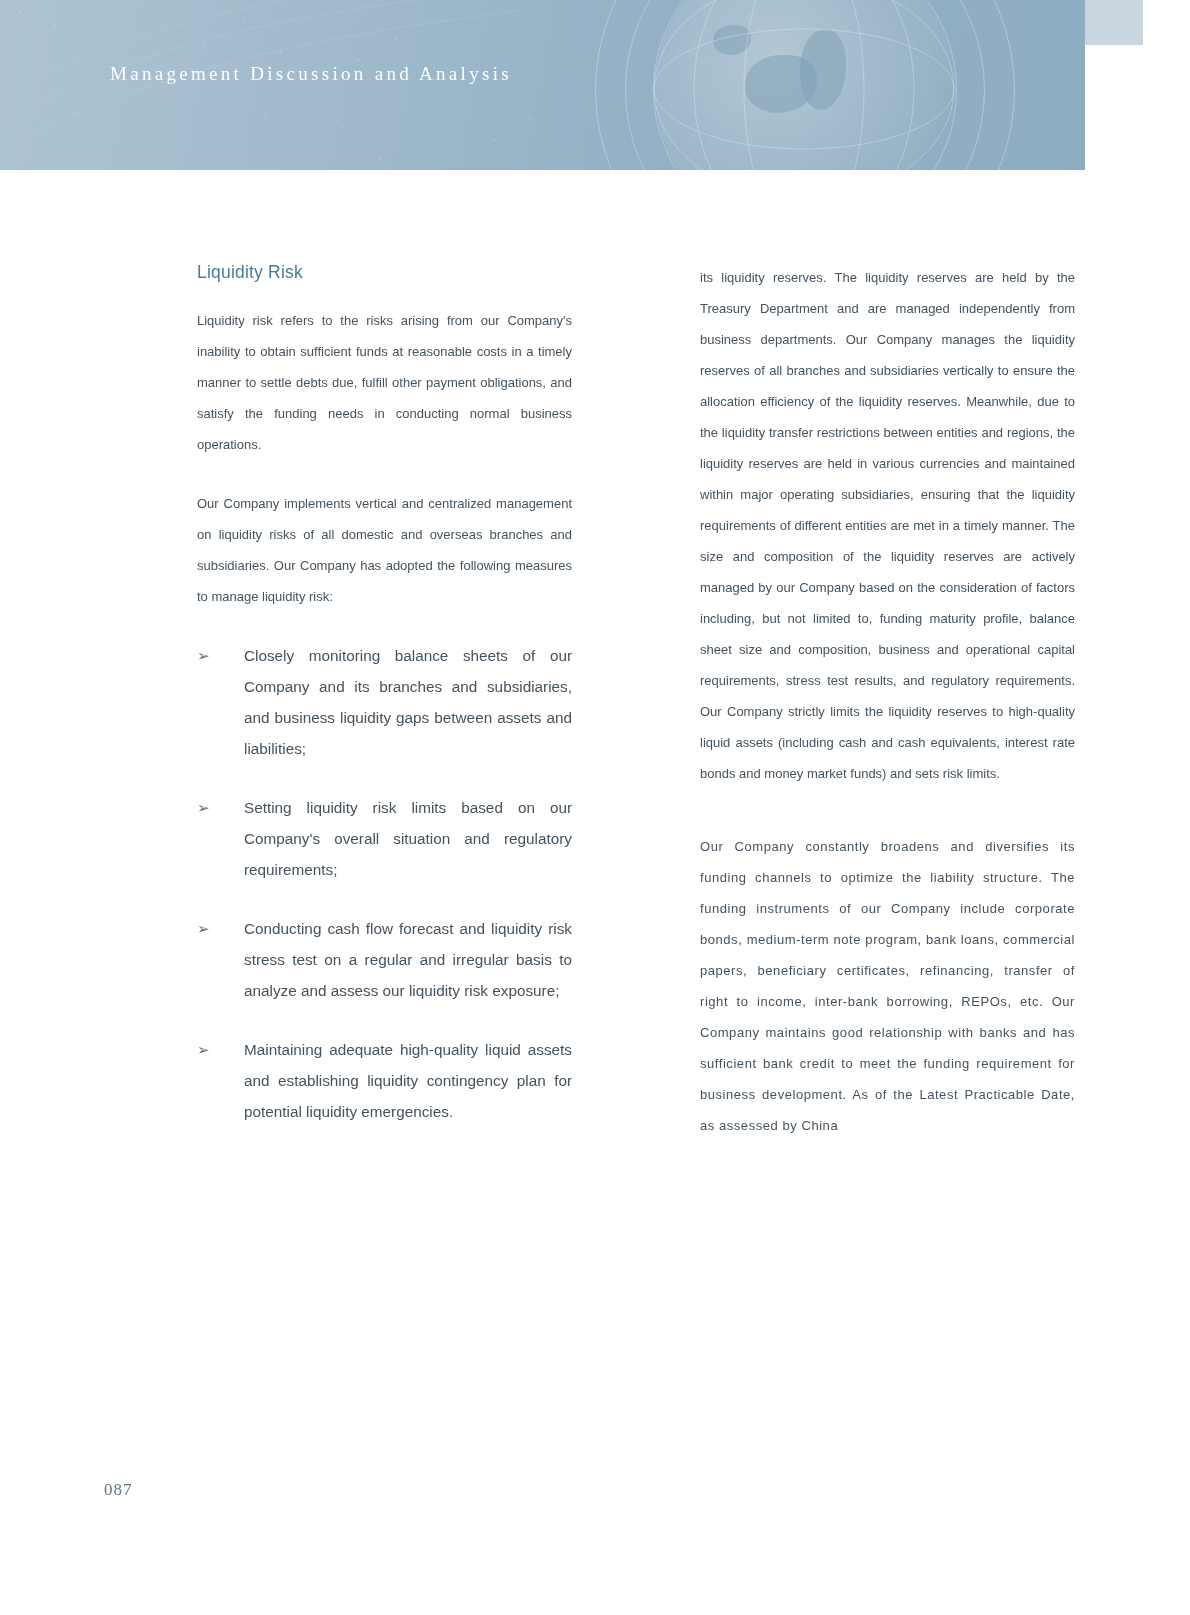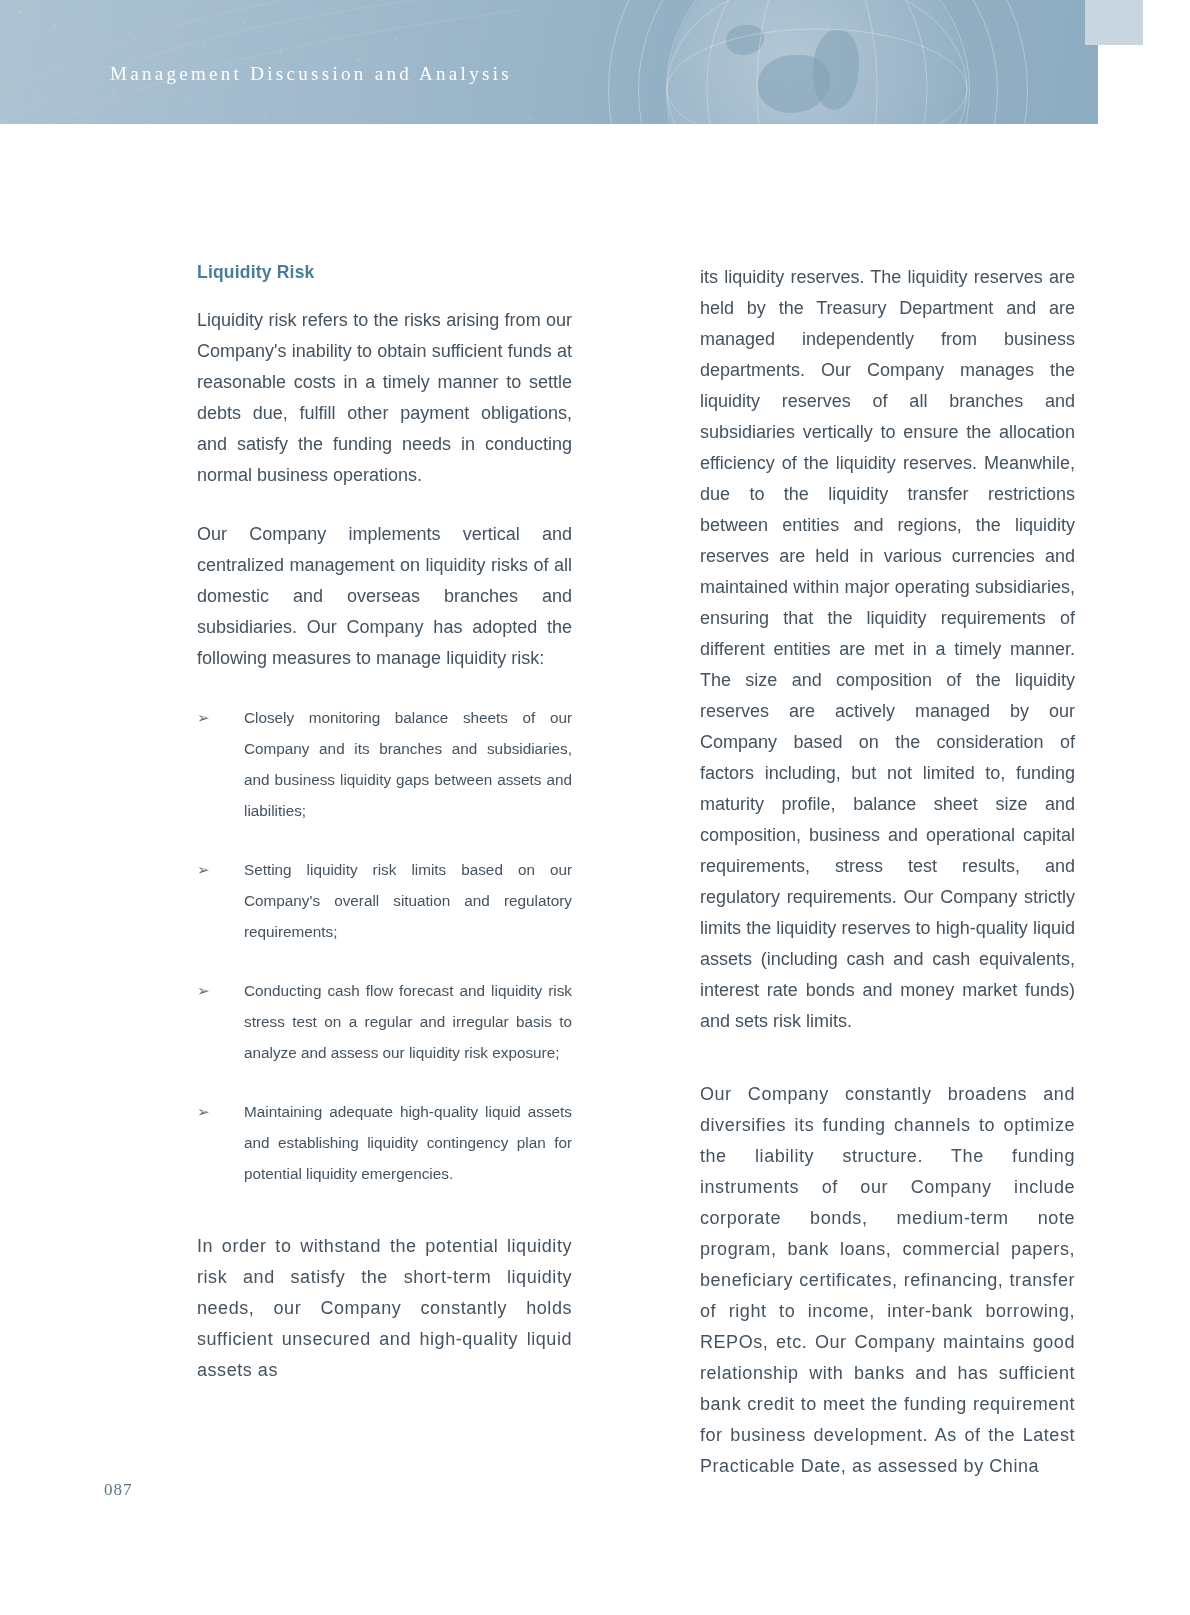--- a/index.html
+++ b/index.html
@@ -14,24 +14,23 @@
     position: relative;
     overflow: hidden;
   }
 
   
   .header-band {
     position: absolute;
     left: 0;
     top: 0;
     width: 1085px;
-    height: 124px;
+    height: 170px;
     background: linear-gradient(100deg, #adc3d2 0%, #9fb9cb 35%, #93b0c4 60%, #8fadc2 100%);
     overflow: hidden;
-    padding-left: 13px;
   }
   .header-band .globe-wrap {
     position: absolute;
     right: 70px;
     top: -120px;
     width: 420px;
     height: 420px;
   }
   .globe-ring {
     position: absolute;
@@ -99,27 +98,27 @@
     top: 92px;
     width: 375px;
     color: #3f4f5c;
   }
   .col-left { left: 197px; }
   .col-right { left: 700px; }
 
   .section-title {
     color: #4b7c96;
     font-size: 17.5px;
-    font-weight: bold;
+    font-weight: normal;
     margin: 0 0 22px 0;
     letter-spacing: 0.2px;
   }
   p.para {
     margin: 0 0 28px 0;
-    font-size: 18px;
+    font-size: 13px;
     line-height: 31px;
     color: #44535f;
     text-align: justify;
     text-justify: inter-word;
   }
   p.para.last { margin-bottom: 0; margin-top: 42px; }
 
   ul.bullets {
     list-style: none;
     margin: 0 0 26px 0;
@@ -242,21 +241,20 @@
       <li>
         <span class="bullet-icon">➢</span>
         <span>Conducting cash flow forecast and liquidity risk stress test on a regular and irregular basis to analyze and assess our liquidity risk exposure;</span>
       </li>
       <li>
         <span class="bullet-icon">➢</span>
         <span>Maintaining adequate high-quality liquid assets and establishing liquidity contingency plan for potential liquidity emergencies.</span>
       </li>
     </ul>
 
-    <p class="para last wide-track">In order to withstand the potential liquidity risk and satisfy the short-term liquidity needs, our Company constantly holds sufficient unsecured and high-quality liquid assets as</p>
   </div>
 
   <div class="col col-right">
     <p class="para">its liquidity reserves. The liquidity reserves are held by the Treasury Department and are managed independently from business departments. Our Company manages the liquidity reserves of all branches and subsidiaries vertically to ensure the allocation efficiency of the liquidity reserves. Meanwhile, due to the liquidity transfer restrictions between entities and regions, the liquidity reserves are held in various currencies and maintained within major operating subsidiaries, ensuring that the liquidity requirements of different entities are met in a timely manner. The size and composition of the liquidity reserves are actively managed by our Company based on the consideration of factors including, but not limited to, funding maturity profile, balance sheet size and composition, business and operational capital requirements, stress test results, and regulatory requirements. Our Company strictly limits the liquidity reserves to high-quality liquid assets (including cash and cash equivalents, interest rate bonds and money market funds) and sets risk limits.</p>
     <p class="para last wide-track">Our Company constantly broadens and diversifies its funding channels to optimize the liability structure. The funding instruments of our Company include corporate bonds, medium-term note program, bank loans, commercial papers, beneficiary certificates, refinancing, transfer of right to income, inter-bank borrowing, REPOs, etc. Our Company maintains good relationship with banks and has sufficient bank credit to meet the funding requirement for business development. As of the Latest Practicable Date, as assessed by China</p>
   </div>
 
 </div>
 
 <div class="page-number">087</div>

